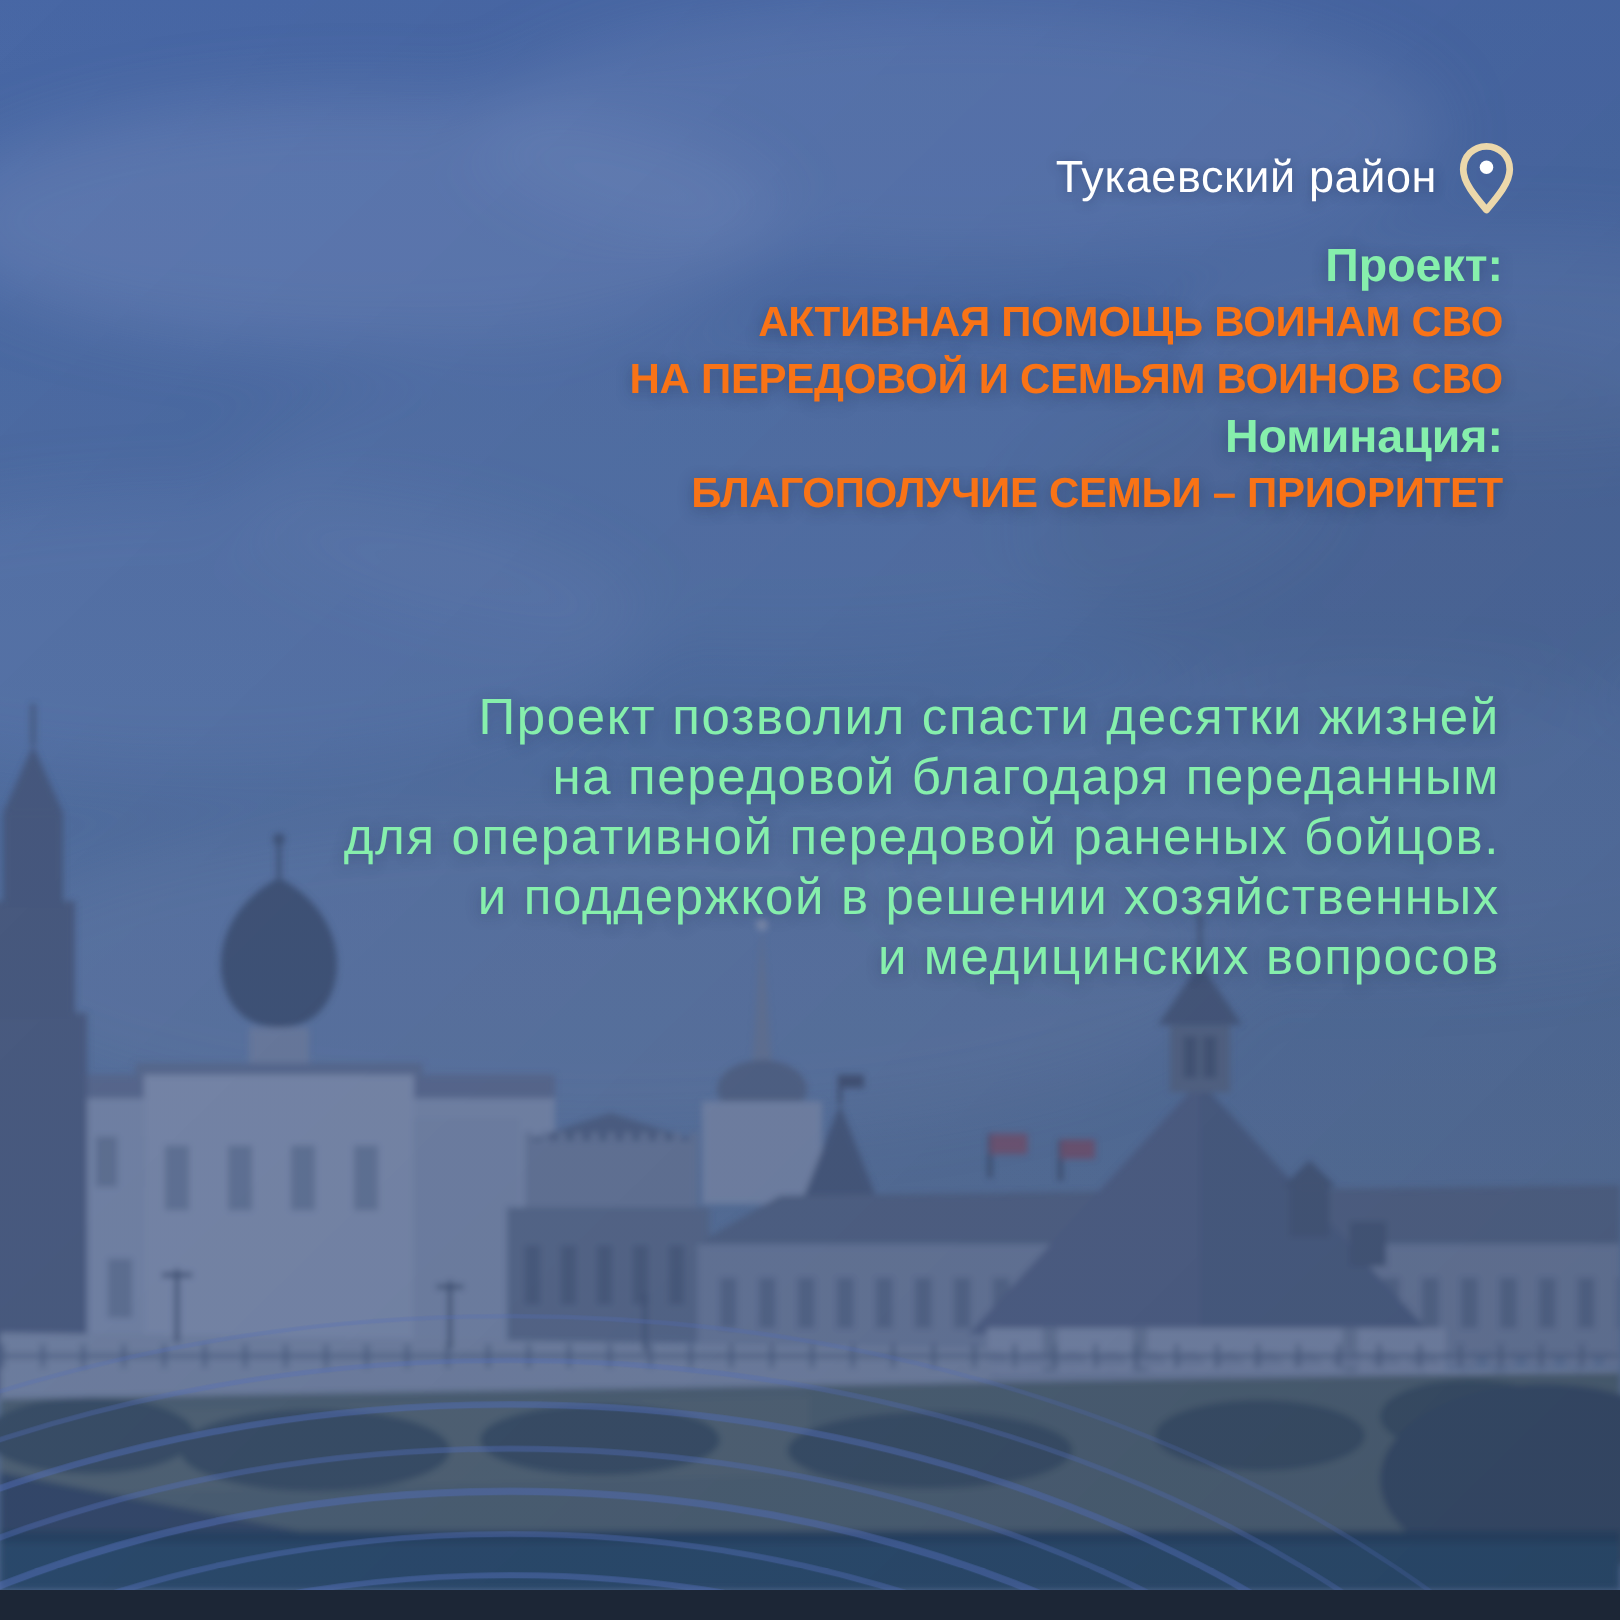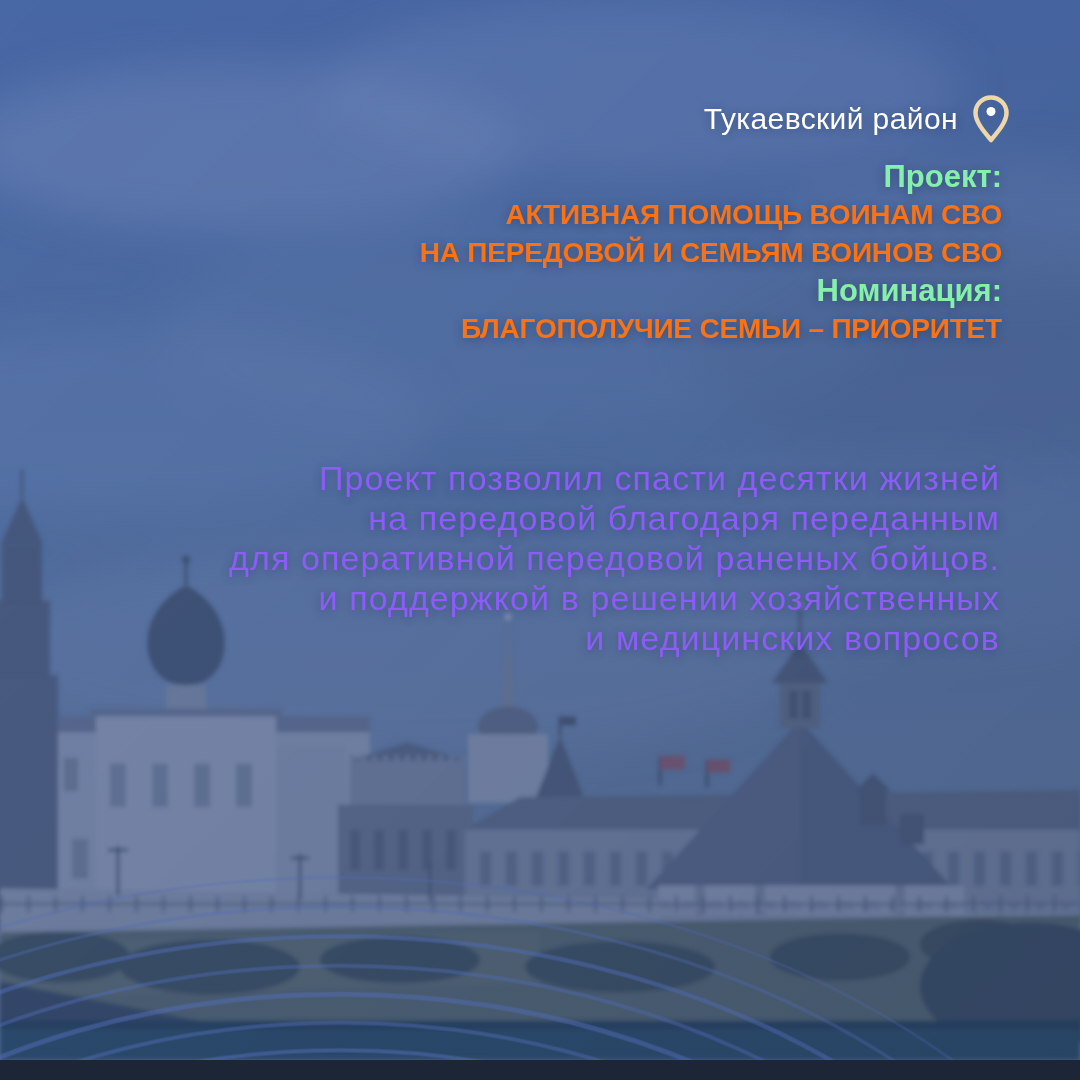--- a/index.html
+++ b/index.html
@@ -18,21 +18,21 @@
   .pin{display:block;flex:0 0 auto;}
   .titles{
     position:absolute;left:60px;right:78px;top:158px;
     text-align:right;line-height:38px;
     text-shadow:0 2px 10px rgba(15,30,60,.35);
   }
   .gold-label{color:#86efac;font-weight:700;font-size:31px;}
   .white-heading{color:#f97316;font-weight:700;font-size:28px;letter-spacing:-.2px;}
   .desc{
     position:absolute;left:50px;right:80px;top:458px;
-    text-align:right;color:#8b5cf6;font-size:34px;line-height:40px;
+    text-align:right;color:#86efac;font-size:34px;line-height:40px;
     letter-spacing:1.1px;font-weight:400;
     text-shadow:0 2px 10px rgba(15,30,60,.3);
   }
   .desc div{white-space:nowrap;}
 </style>
 </head>
 <body>
 
 <div class="card">
 

